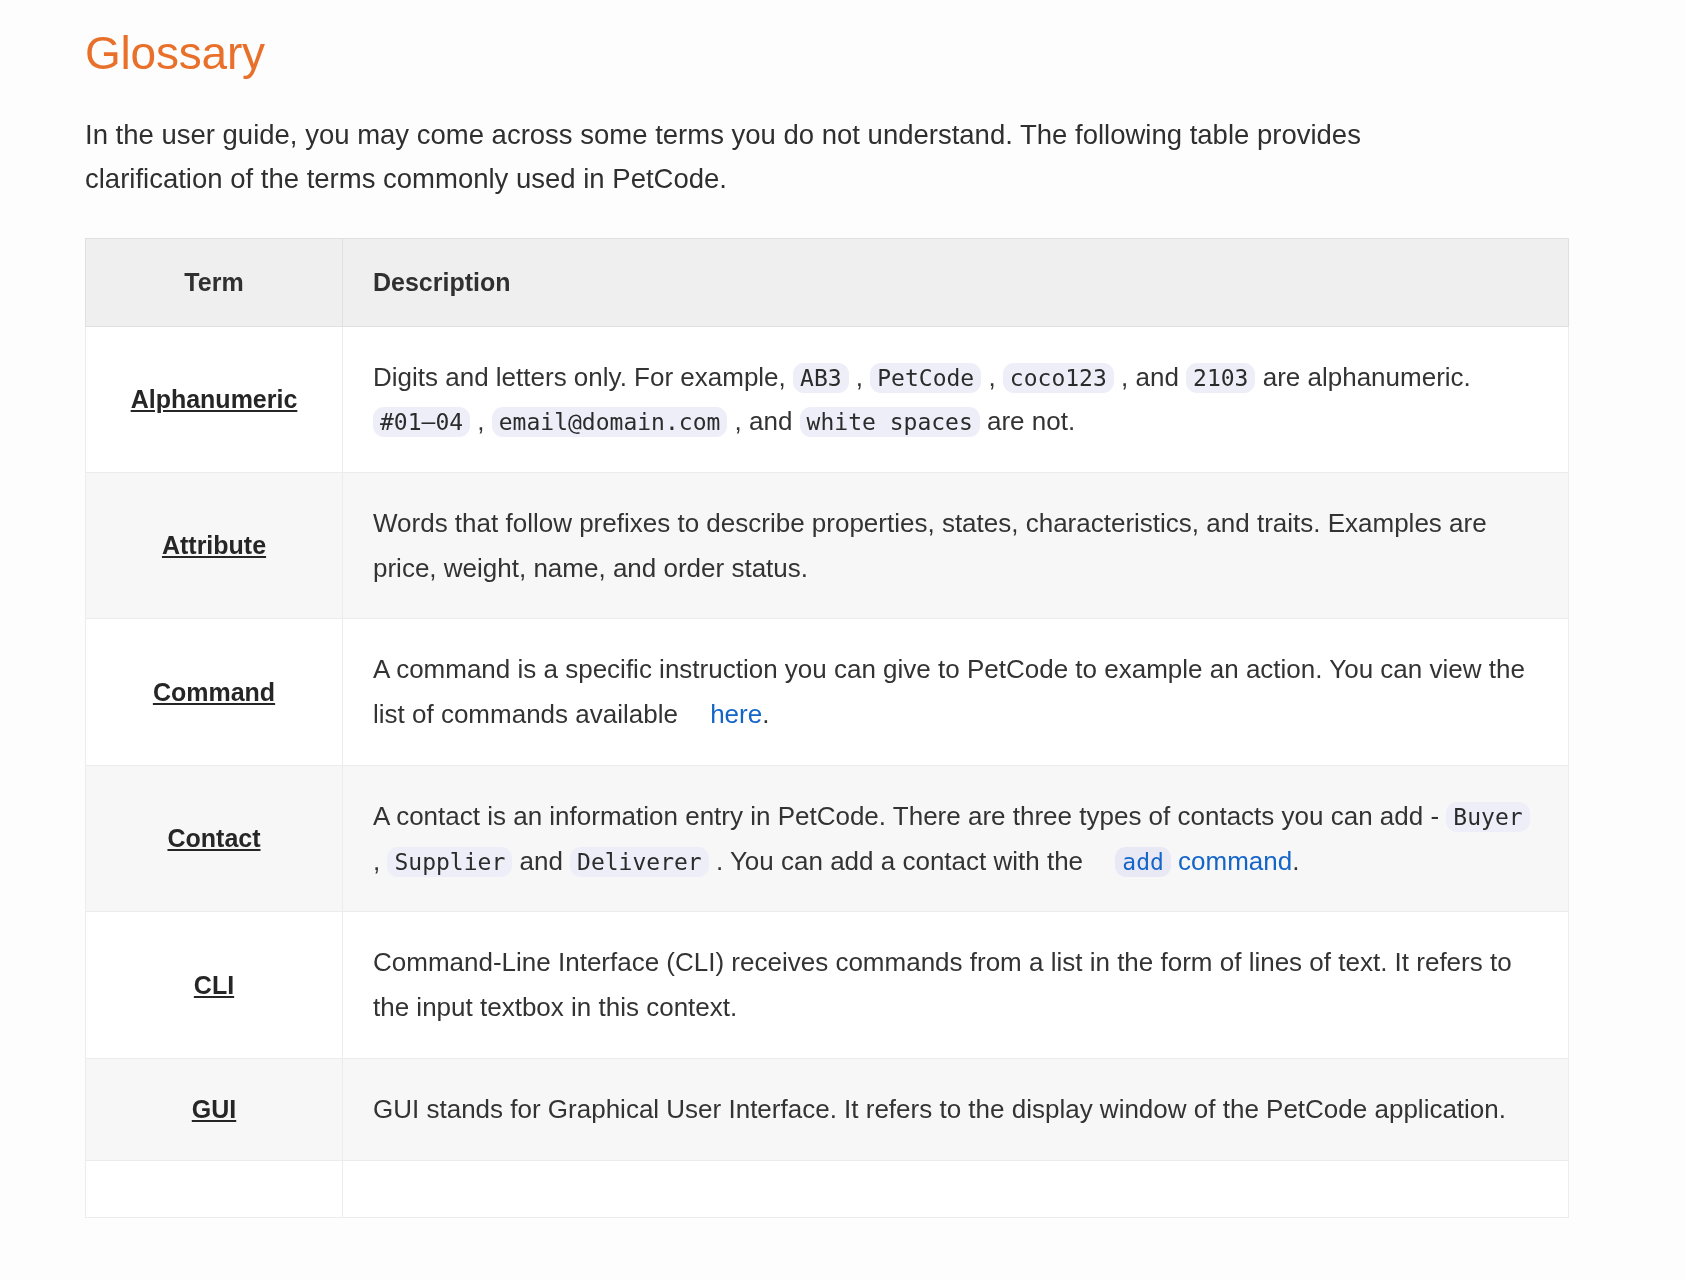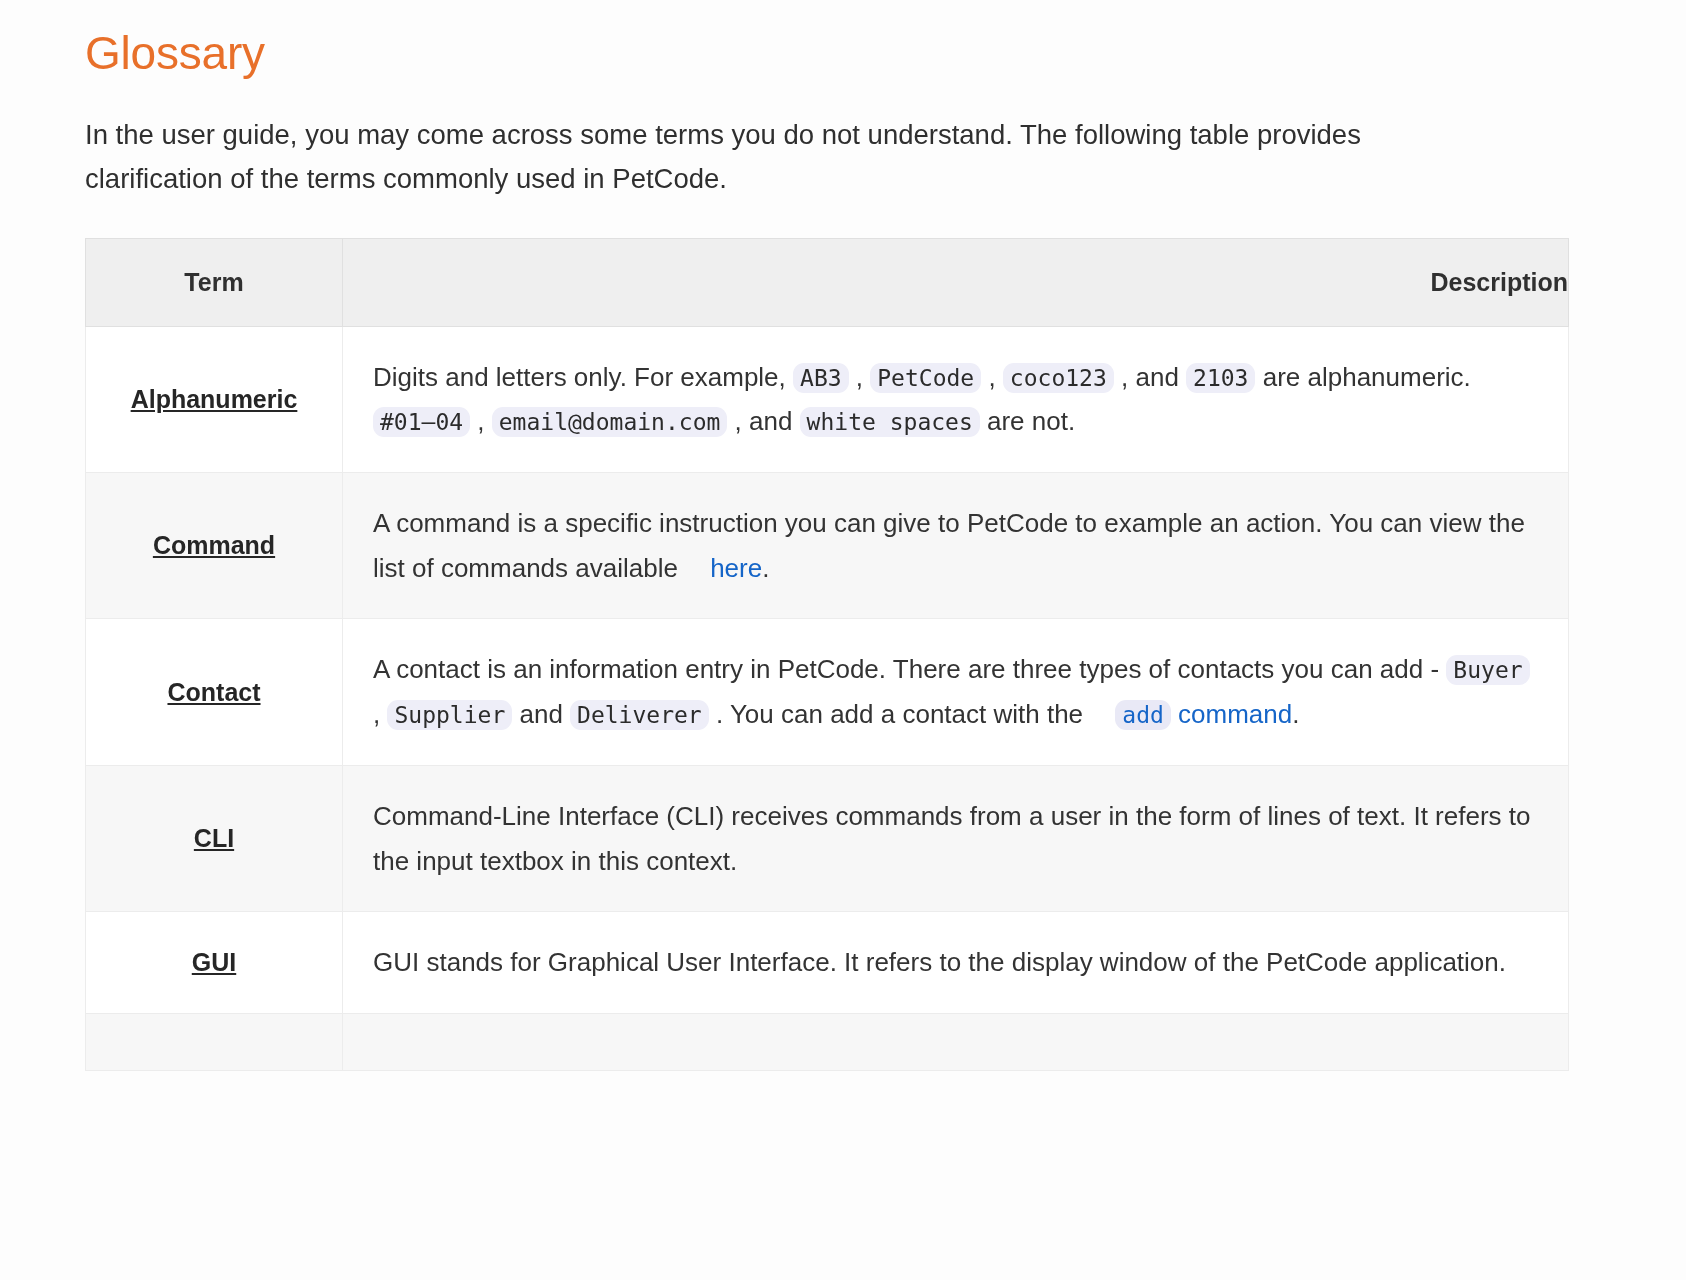--- a/index.html
+++ b/index.html
@@ -48,21 +48,21 @@
     background: #efefef;
     border: 1px solid #e0e0e0;
     font-size: 25px;
     font-weight: 700;
     color: #303030;
     padding: 27px 0;
     height: 88px;
     box-sizing: border-box;
   }
   table.glossary thead th.th-term { text-align: center; }
-  table.glossary thead th.th-desc { text-align: right; padding-left: 24px; }
+  table.glossary thead th.th-desc { text-align: left; padding-left: 30px; }
   table.glossary tbody td {
     border: 1px solid #ececec;
     font-size: 26px;
     line-height: 1.72;
     color: #333333;
     vertical-align: middle;
     padding: 28px 24px;
     box-sizing: border-box;
   }
   table.glossary tbody td.td-term {
@@ -116,30 +116,34 @@
         <th class="th-term">Term</th>
         <th class="th-desc">Description</th>
       </tr>
     </thead>
     <tbody id="glossary-body">
         <tr>
           <td class="td-term">Alphanumeric</td>
           <td class="td-desc"><span>Digits and letters only. For example, </span><code class="inline">AB3</code><span> , </span><code class="inline">PetCode</code><span> , </span><code class="inline">coco123</code><span> , and </span><code class="inline">2103</code><span> are alphanumeric. </span><code class="inline">#01–04</code><span> , </span><code class="inline">email@domain.com</code><span> , and </span><code class="inline">white spaces</code><span> are not.</span></td>
         </tr>
         <tr>
+          <td class="td-term">Attribute</td>
+          <td class="td-desc"><span>Words that follow prefixes to describe properties, states, characteristics, and traits. Examples are price, weight, name, and order status.</span></td>
+        </tr>
+        <tr>
           <td class="td-term">Command</td>
           <td class="td-desc"><span>A command is a specific instruction you can give to PetCode to example an action. You can view the list of commands available </span><a class="link">here</a><span>.</span></td>
         </tr>
         <tr>
           <td class="td-term">Contact</td>
           <td class="td-desc"><span>A contact is an information entry in PetCode. There are three types of contacts you can add - </span><code class="inline">Buyer</code><span> , </span><code class="inline">Supplier</code><span> and </span><code class="inline">Deliverer</code><span> . You can add a contact with the </span><a class="link"><code class="inline">add</code><span> command</span></a><span>.</span></td>
         </tr>
         <tr>
           <td class="td-term">CLI</td>
-          <td class="td-desc"><span>Command-Line Interface (CLI) receives commands from a user in the form of lines of text. It refers to the input textbox in this context.</span></td>
+          <td class="td-desc"><span>Command-Line Interface (CLI) receives commands from a list in the form of lines of text. It refers to the input textbox in this context.</span></td>
         </tr>
         <tr>
           <td class="td-term">GUI</td>
           <td class="td-desc"><span>GUI stands for Graphical User Interface. It refers to the display window of the PetCode application.</span></td>
         </tr>
         <tr>
           <td class="td-term"></td>
           <td class="td-desc"></td>
         </tr>
       </tbody>

